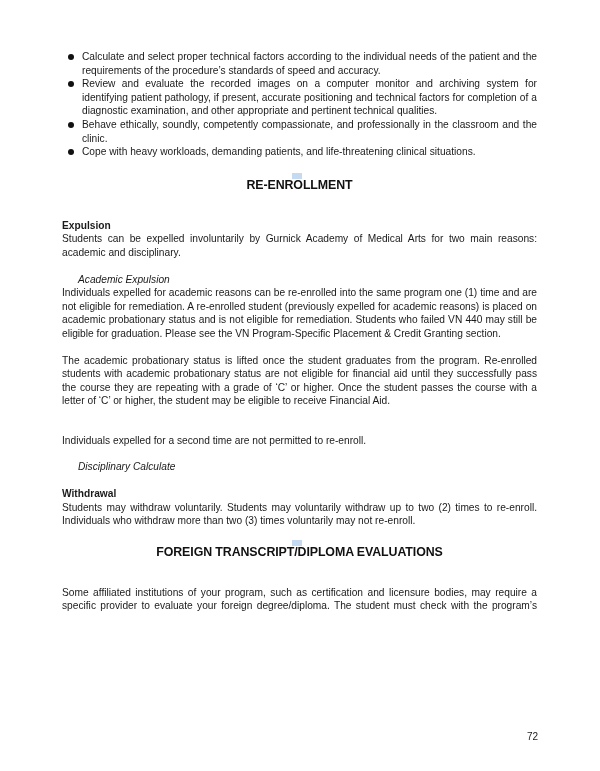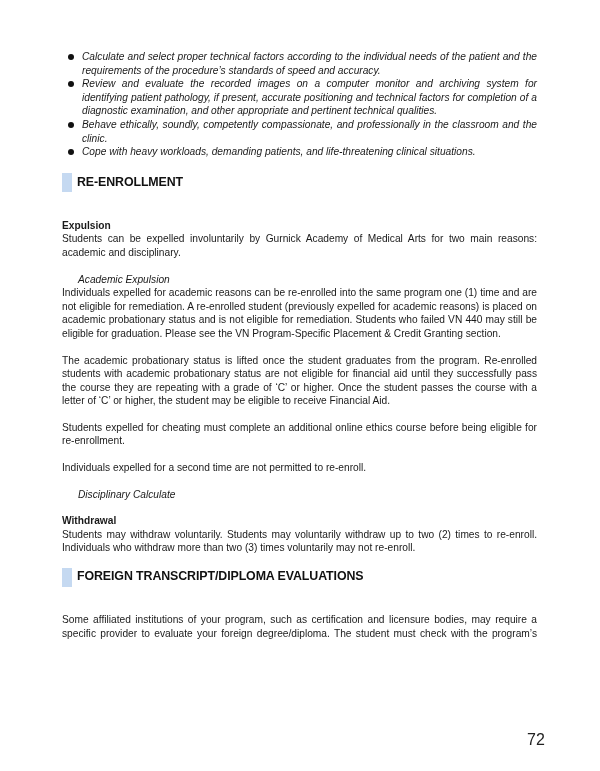--- a/index.html
+++ b/index.html
@@ -3,32 +3,32 @@
   <meta charset="utf-8">
   <style>
     html, body { margin: 0; padding: 0; background: #ffffff; }
     body {
       width: 600px; height: 771px; position: relative; overflow: hidden;
       font-family: "Liberation Sans", sans-serif; color: #1a1a1a;
     }
     .page { position: absolute; left: 0; top: 0; width: 600px; height: 771px; }
     .content { position: absolute; left: 62px; top: 50px; width: 475px; font-size: 10.2px; line-height: 13.6px; }
     ul.bullets { margin: 0; padding: 0 0 0 20px; list-style: none; }
-    ul.bullets li { position: relative; text-align: justify; margin: 0; font-style: italic; }
+    ul.bullets li { position: relative; text-align: justify; margin: 0; }
     ul.bullets li::before {
       content: ""; position: absolute; left: -14px; top: 4px;
       width: 6px; height: 6px; border-radius: 50%; background: #111;
     }
-    .section-head { display: flex; align-items: center; height: 20px; margin-left: 0; }
+    .section-head { display: flex; align-items: center; height: 20px; margin-left: 0; flex-direction: column; }
     .section-head .bar { width: 10px; height: 19px; background: #c5d9f1; margin-right: 5px; }
     .section-head .title { font-weight: bold; font-size: 12.4px; letter-spacing: -0.1px; color: #111; }
     p { margin: 0; text-align: justify; }
     .bold-label { font-weight: bold; }
     .ital-label { font-style: italic; margin-left: 16px; }
-    .page-number { position: absolute; left: 527px; top: 731px; font-size: 16px; color: #222; }
+    .page-number { position: absolute; left: 527px; top: 731px; font-size: 10px; color: #222; }
   </style>
 </head>
 <body>
 
 <div class="page">
   <div class="content">
 
     <ul class="bullets">
       <li>Calculate and select proper technical factors according to the individual needs of the patient and the requirements of the procedure’s standards of speed and accuracy.</li>
       <li>Review and evaluate the recorded images on a computer monitor and archiving system for identifying patient pathology, if present, accurate positioning and technical factors for completion of a diagnostic examination, and other appropriate and pertinent technical qualities.</li>
@@ -50,21 +50,20 @@
     <p>Students can be expelled involuntarily by Gurnick Academy of Medical Arts for two main reasons: academic and disciplinary.</p>
 
     <div style="height:13px"></div>
     <p class="ital-label">Academic Expulsion</p>
     <p>Individuals expelled for academic reasons can be re-enrolled into the same program one (1) time and are not eligible for remediation. A re-enrolled student (previously expelled for academic reasons) is placed on academic probationary status and is not eligible for remediation. Students who failed VN 440 may still be eligible for graduation. Please see the VN Program-Specific Placement &amp; Credit Granting section.</p>
 
     <div style="height:13px"></div>
     <p>The academic probationary status is lifted once the student graduates from the program. Re-enrolled students with academic probationary status are not eligible for financial aid until they successfully pass the course they are repeating with a grade of ‘C’ or higher. Once the student passes the course with a letter of ‘C’ or higher, the student may be eligible to receive Financial Aid.</p>
 
     <div style="height:13px"></div>
-    <p>Students expelled for cheating must complete an additional online ethics course before being eligible for re-enrollment.</p>
 
     <div style="height:13px"></div>
     <p>Individuals expelled for a second time are not permitted to re-enroll.</p>
 
     <div style="height:13px"></div>
     <p class="ital-label">Disciplinary Calculate</p>
 
     <div style="height:13px"></div>
     <p class="bold-label">Withdrawal</p>
     <p>Students may withdraw voluntarily. Students may voluntarily withdraw up to two (2) times to re-enroll. Individuals who withdraw more than two (3) times voluntarily may not re-enroll.</p>

